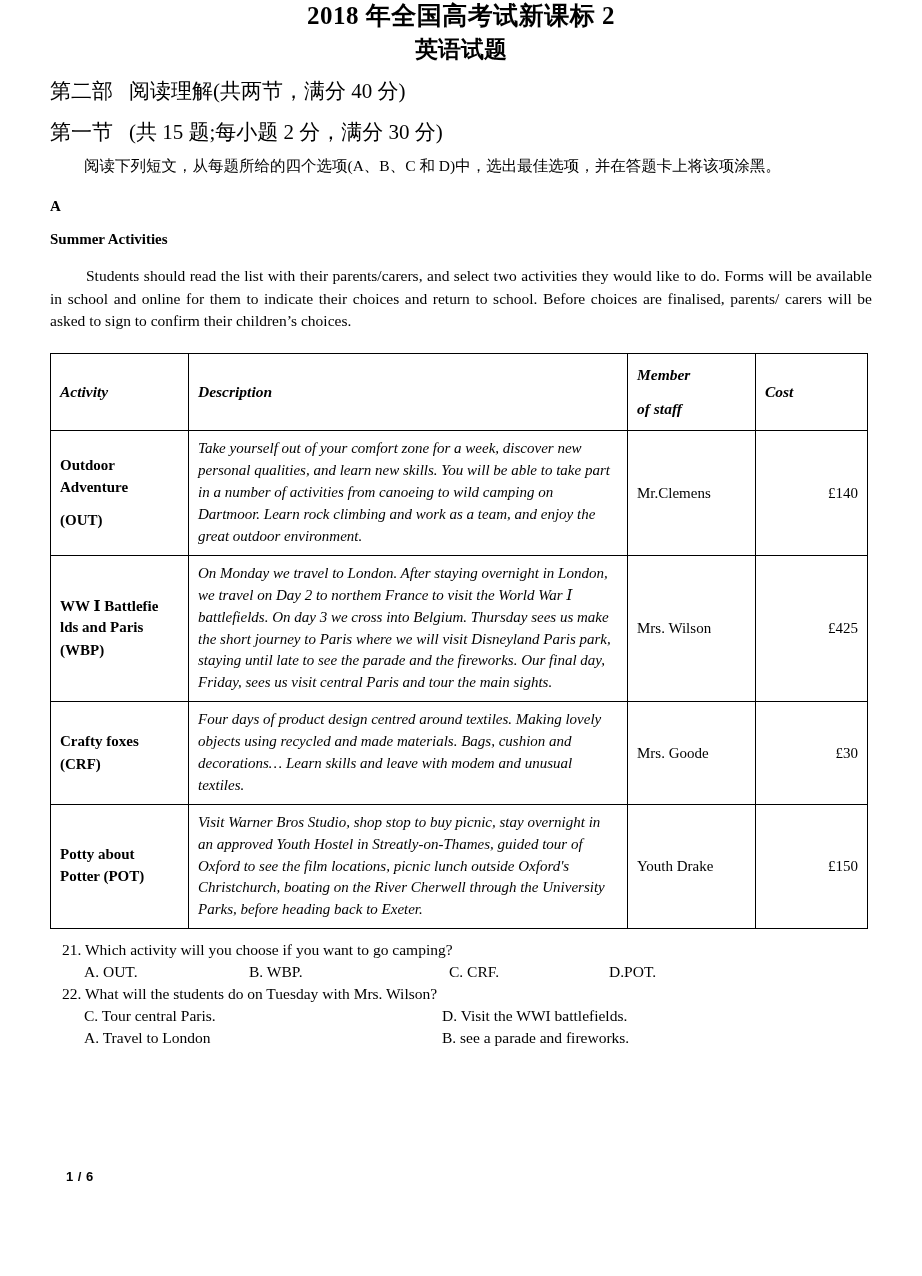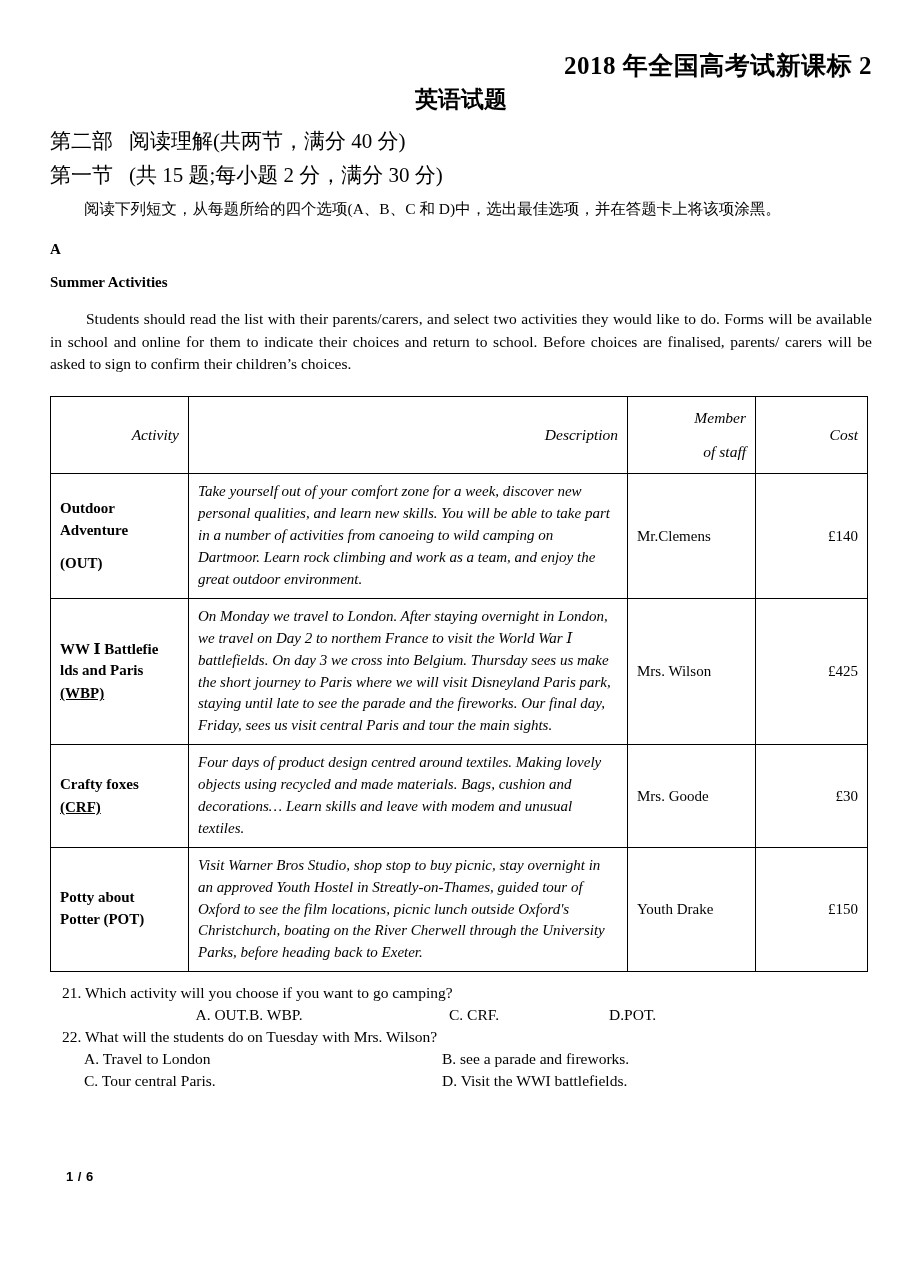--- a/index.html
+++ b/index.html
@@ -17,43 +17,42 @@
   .page {
     position: relative;
     width: 922px;
     height: 1276px;
     box-sizing: border-box;
     padding: 0 50px;
   }
 
   
   .doc-title {
-    text-align: right;
+    text-align: center;
     font-size: 25px;
     font-weight: bold;
     line-height: 1.25;
-    padding-top: 50px;
     letter-spacing: 0.5px;
   }
   .doc-subtitle {
     text-align: center;
     font-size: 23px;
     font-weight: bold;
     line-height: 1.3;
     margin-top: 4px;
   }
 
   
   .section-line {
     font-size: 21px;
     font-weight: normal;
     line-height: 1.5;
     margin-top: 11px;
   }
-  .section-line.second { margin-top: 2px; }
+  .section-line.second { margin-top: 9px; }
   .gap-wide { display: inline-block; width: 16px; }
 
   .instruction {
     font-size: 15.5px;
     line-height: 1.45;
     margin-top: 7px;
     text-indent: 34px;
     text-align: justify;
   }
 
@@ -88,40 +87,39 @@
     vertical-align: middle;
     padding: 7px 9px;
   }
   col.c-activity    { width: 138px; }
   col.c-description { width: 439px; }
   col.c-member      { width: 128px; }
   col.c-cost        { width: 112px; }
 
   .th-cell {
     font-style: italic;
-    font-weight: normal;
+    font-weight: bold;
     font-size: 15.5px;
     height: 62px;
-    text-align: right;
   }
   .th-cell .stack-top { display: block; }
   .th-cell .stack-bot { display: block; margin-top: 16px; }
 
   .act-name {
     font-weight: bold;
     font-size: 15px;
     line-height: 1.42;
   }
   .act-code {
     font-weight: bold;
     font-size: 15px;
     line-height: 1.42;
     margin-top: 12px;
   }
-  .act-name.tight + .act-code { margin-top: 2px; text-decoration: underline; }
+  .act-name.tight + .act-code { margin-top: 2px; }
 
   .desc-cell {
     font-size: 15px;
     line-height: 1.46;
     font-style: italic;
   }
   .member-cell,
   .cost-cell {
     font-size: 15px;
     text-align: left;
@@ -138,21 +136,21 @@
     font-size: 15.5px;
     line-height: 1.42;
   }
   .q-options {
     font-size: 15.5px;
     line-height: 1.42;
     padding-left: 22px;
     position: relative;
   }
   .q-options.four-col span { display: inline-block; }
-  .opt-a { width: 165px; text-align: right; }
+  .opt-a { width: 165px; }
   .opt-b { width: 200px; }
   .opt-c { width: 160px; }
   .opt-d { }
   .q-options.two-col span { display: inline-block; }
   .two-col .half-l { width: 358px; }
 
   
   .footer {
     position: absolute;
     left: 66px;
@@ -249,23 +247,23 @@
 
   <div class="questions">
 
     <div class="q-stem">21. Which activity will you choose if you want to go camping?</div>
     <div class="q-options four-col">
       <span class="opt-a">A. OUT.</span><span class="opt-b">B. WBP.</span><span class="opt-c">C. CRF.</span><span class="opt-d">D.POT.</span>
     </div>
 
     <div class="q-stem">22. What will the students do on Tuesday with Mrs. Wilson?</div>
     <div class="q-options two-col">
+      <span class="half-l">C. Tour central Paris.</span><span>D. Visit the WWI battlefields.</span>
+    </div>
+    <div class="q-options two-col">
       <span class="half-l">A. Travel to London</span><span>B. see a parade and fireworks.</span>
     </div>
-    <div class="q-options two-col">
-      <span class="half-l">C. Tour central Paris.</span><span>D. Visit the WWI battlefields.</span>
-    </div>
 
   </div>
 
   <div class="footer">1 / 6</div>
 
 </div>
 
 </body></html>

